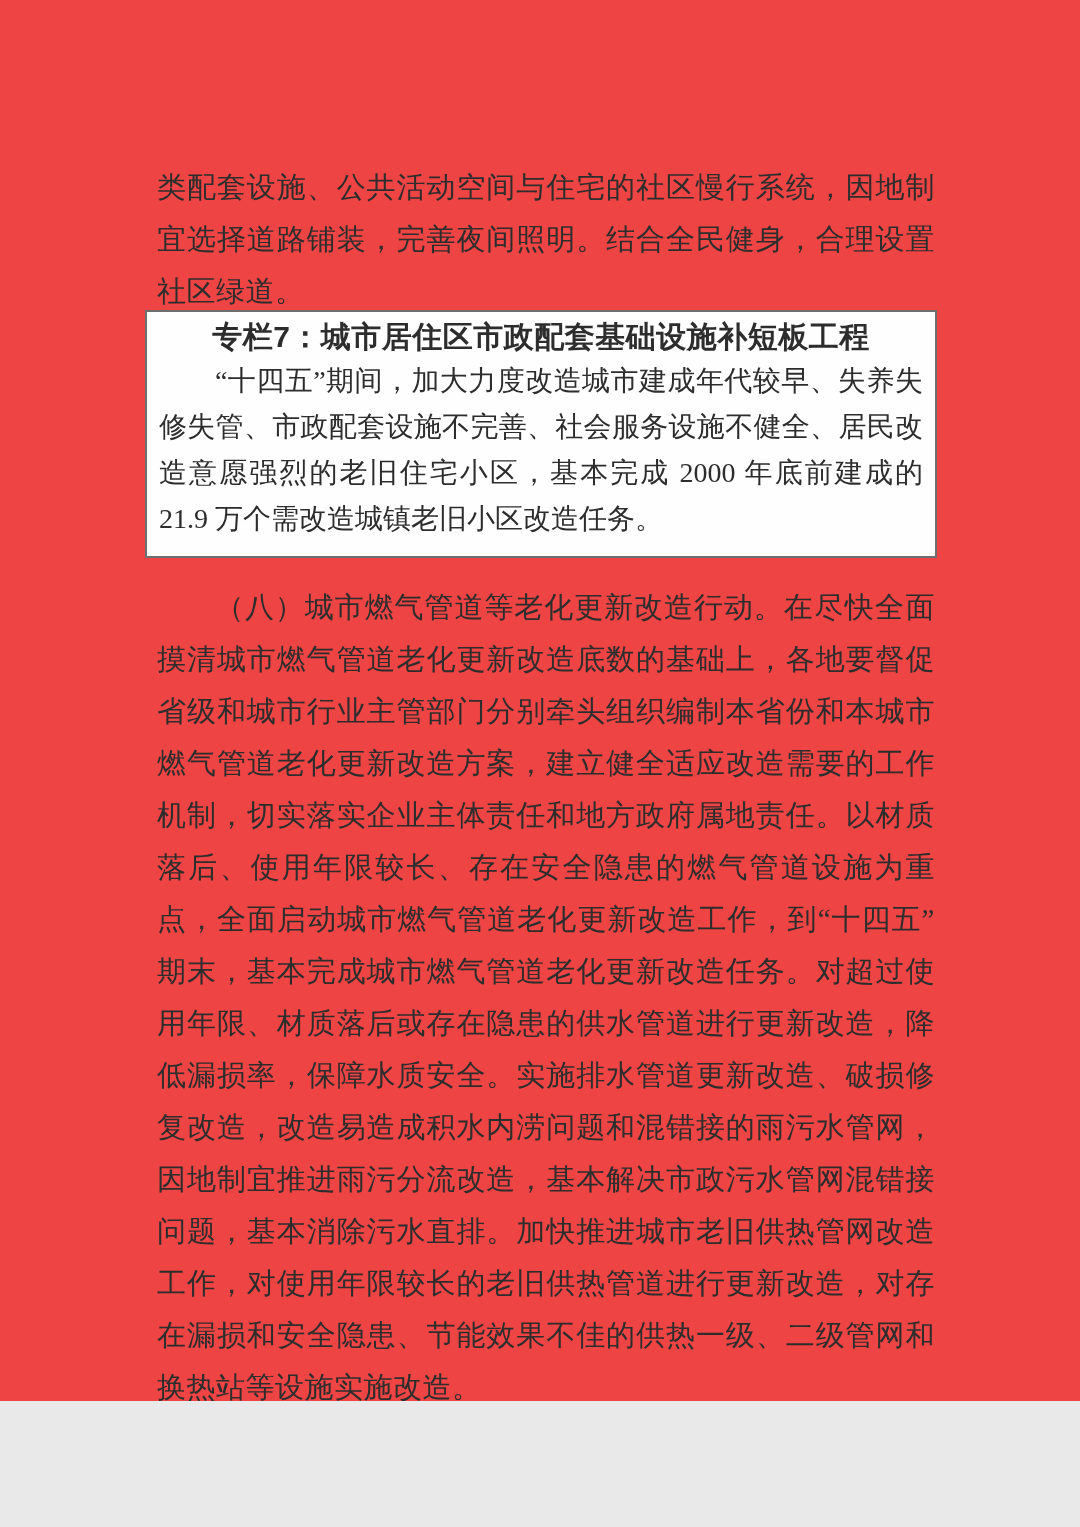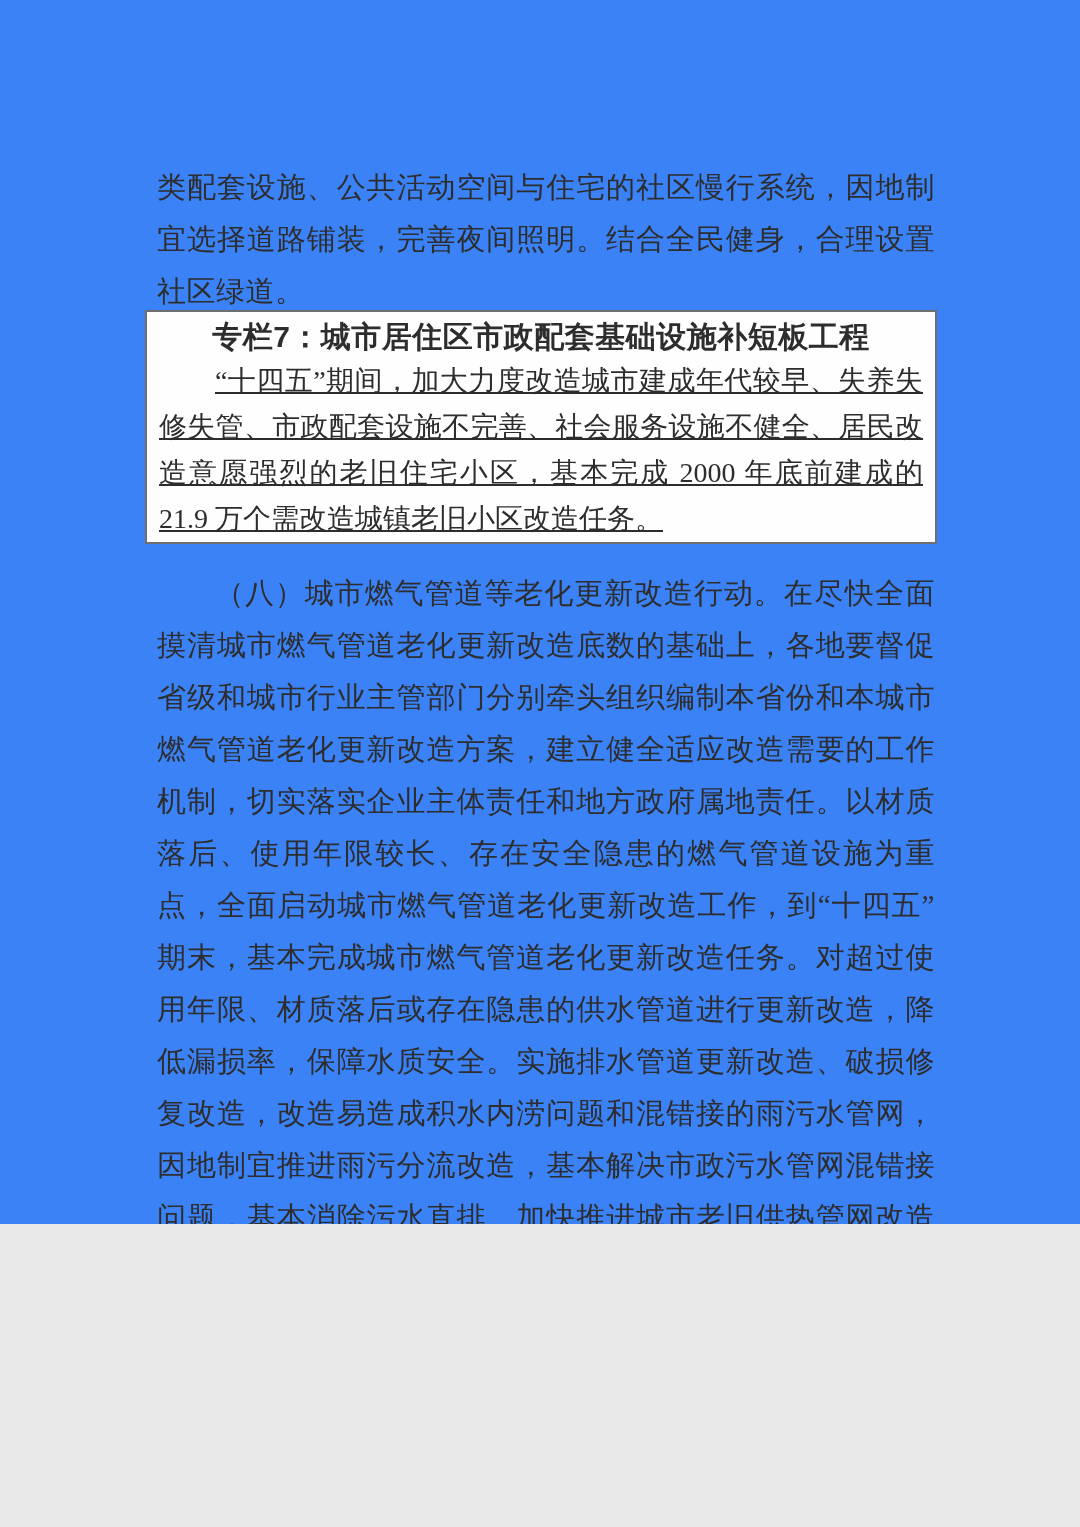--- a/index.html
+++ b/index.html
@@ -3,23 +3,23 @@
 <meta charset="utf-8">
 <style>
   html, body {
     margin: 0;
     padding: 0;
     background: #e9e9e9;
   }
   .page {
     position: relative;
     width: 1080px;
-    height: 1224px;
+    height: 1401px;
     margin: 0 auto;
-    background: #3b82f6;
+    background: #ef4444;
     overflow: hidden;
     font-family: "Liberation Serif", "DejaVu Serif", serif;
     color: #2d2d2d;
   }
   .content {
     position: absolute;
     left: 157px;
     top: 161px;
     width: 778px;
   }
@@ -35,41 +35,40 @@
     text-indent: 2em;
   }
   .para .lead-bold {
     font-family: "Liberation Sans", "DejaVu Sans", sans-serif;
     font-weight: 400;
     letter-spacing: 0;
   }
   .callout {
     margin: -7px -2px 23px -12px;
     border: 2px solid #6e6e6e;
-    padding: 4px 12px 0 12px;
+    padding: 4px 12px 14px 12px;
     background: #fefefe;
   }
   .callout-title {
     margin: 0;
     font-family: "Liberation Sans", "DejaVu Sans", sans-serif;
     font-weight: 700;
     font-size: 30px;
     line-height: 42px;
     text-align: center;
     letter-spacing: 0.5px;
   }
   .callout-body {
     margin: 0;
     font-size: 28px;
     line-height: 46px;
     text-align: justify;
     text-justify: inter-ideograph;
     text-indent: 2em;
     letter-spacing: 0;
-    text-decoration: underline;
   }
   .page-number {
     position: absolute;
     top: 1436px;
     left: 0;
     width: 100%;
     text-align: center;
     font-size: 28px;
     line-height: 34px;
     color: #2d2d2d;

